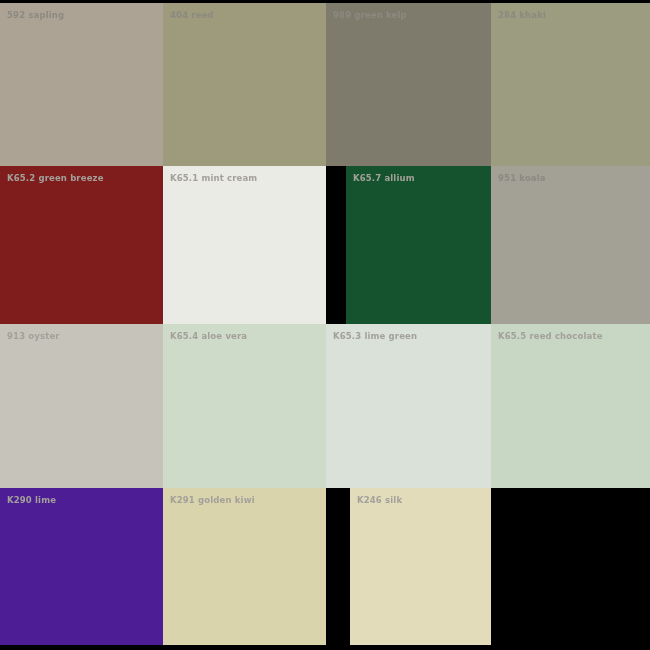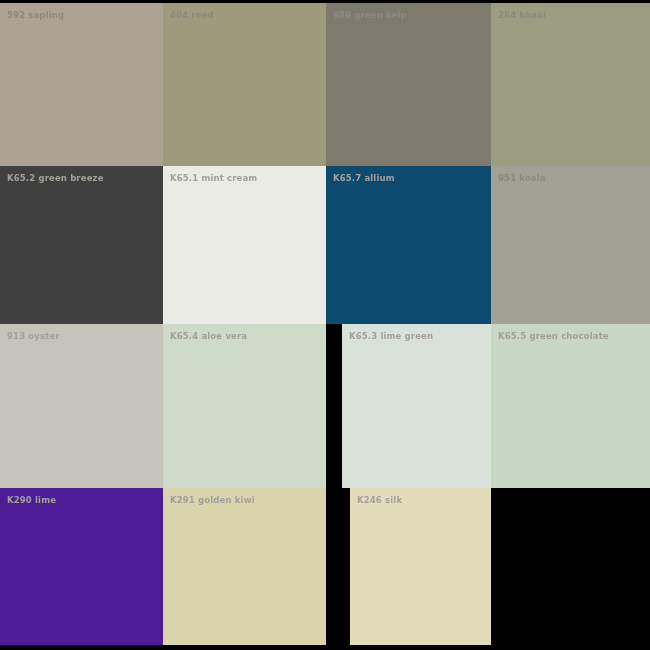--- a/index.html
+++ b/index.html
@@ -85,51 +85,51 @@
     </div>
 
     <div class="swatch" style="background-color: rgb(126, 123, 108);">
       <span class="swatch-label on-dark">989 green kelp</span>
     </div>
 
     <div class="swatch" style="background-color: rgb(156, 156, 128);">
       <span class="swatch-label on-dark">284 khaki</span>
     </div>
 
-    <div class="swatch" style="background-color: #404040;">
+    <div class="swatch" style="background-color: #7f1d1d;">
       <span class="swatch-label on-light">K65.2 green breeze</span>
     </div>
 
     <div class="swatch" style="background-color: rgb(234, 235, 229);">
       <span class="swatch-label on-light">K65.1 mint cream</span>
     </div>
 
-    <div class="swatch" style="background-color: #0c4a6e;">
+    <div class="swatch" style="background-color: #14532d; margin-left: 20px;">
       <span class="swatch-label on-light">K65.7 allium</span>
     </div>
 
 
     <div class="swatch" style="background-color: rgb(163, 160, 150);">
       <span class="swatch-label on-dark">951 koala</span>
     </div>
 
     <div class="swatch" style="background-color: rgb(198, 196, 186); text-decoration: underline;">
       <span class="swatch-label on-light">913 oyster</span>
     </div>
 
     <div class="swatch" style="background-color: rgb(206, 219, 201);">
       <span class="swatch-label on-light">K65.4 aloe vera</span>
     </div>
 
-    <div class="swatch" style="background-color: rgb(217, 225, 216); margin-left: 16px;">
+    <div class="swatch" style="background-color: rgb(217, 225, 216);">
       <span class="swatch-label on-light">K65.3 lime green</span>
     </div>
 
     <div class="swatch" style="background-color: rgb(200, 214, 196);">
-      <span class="swatch-label on-light">K65.5 green chocolate</span>
+      <span class="swatch-label on-light">K65.5 reed chocolate</span>
     </div>
 
     <div class="swatch" style="background-color: #4c1d95;">
       <span class="swatch-label on-light">K290 lime</span>
     </div>
 
     <div class="swatch" style="background-color: rgb(217, 212, 172);">
       <span class="swatch-label on-light">K291 golden kiwi</span>
     </div>
 

